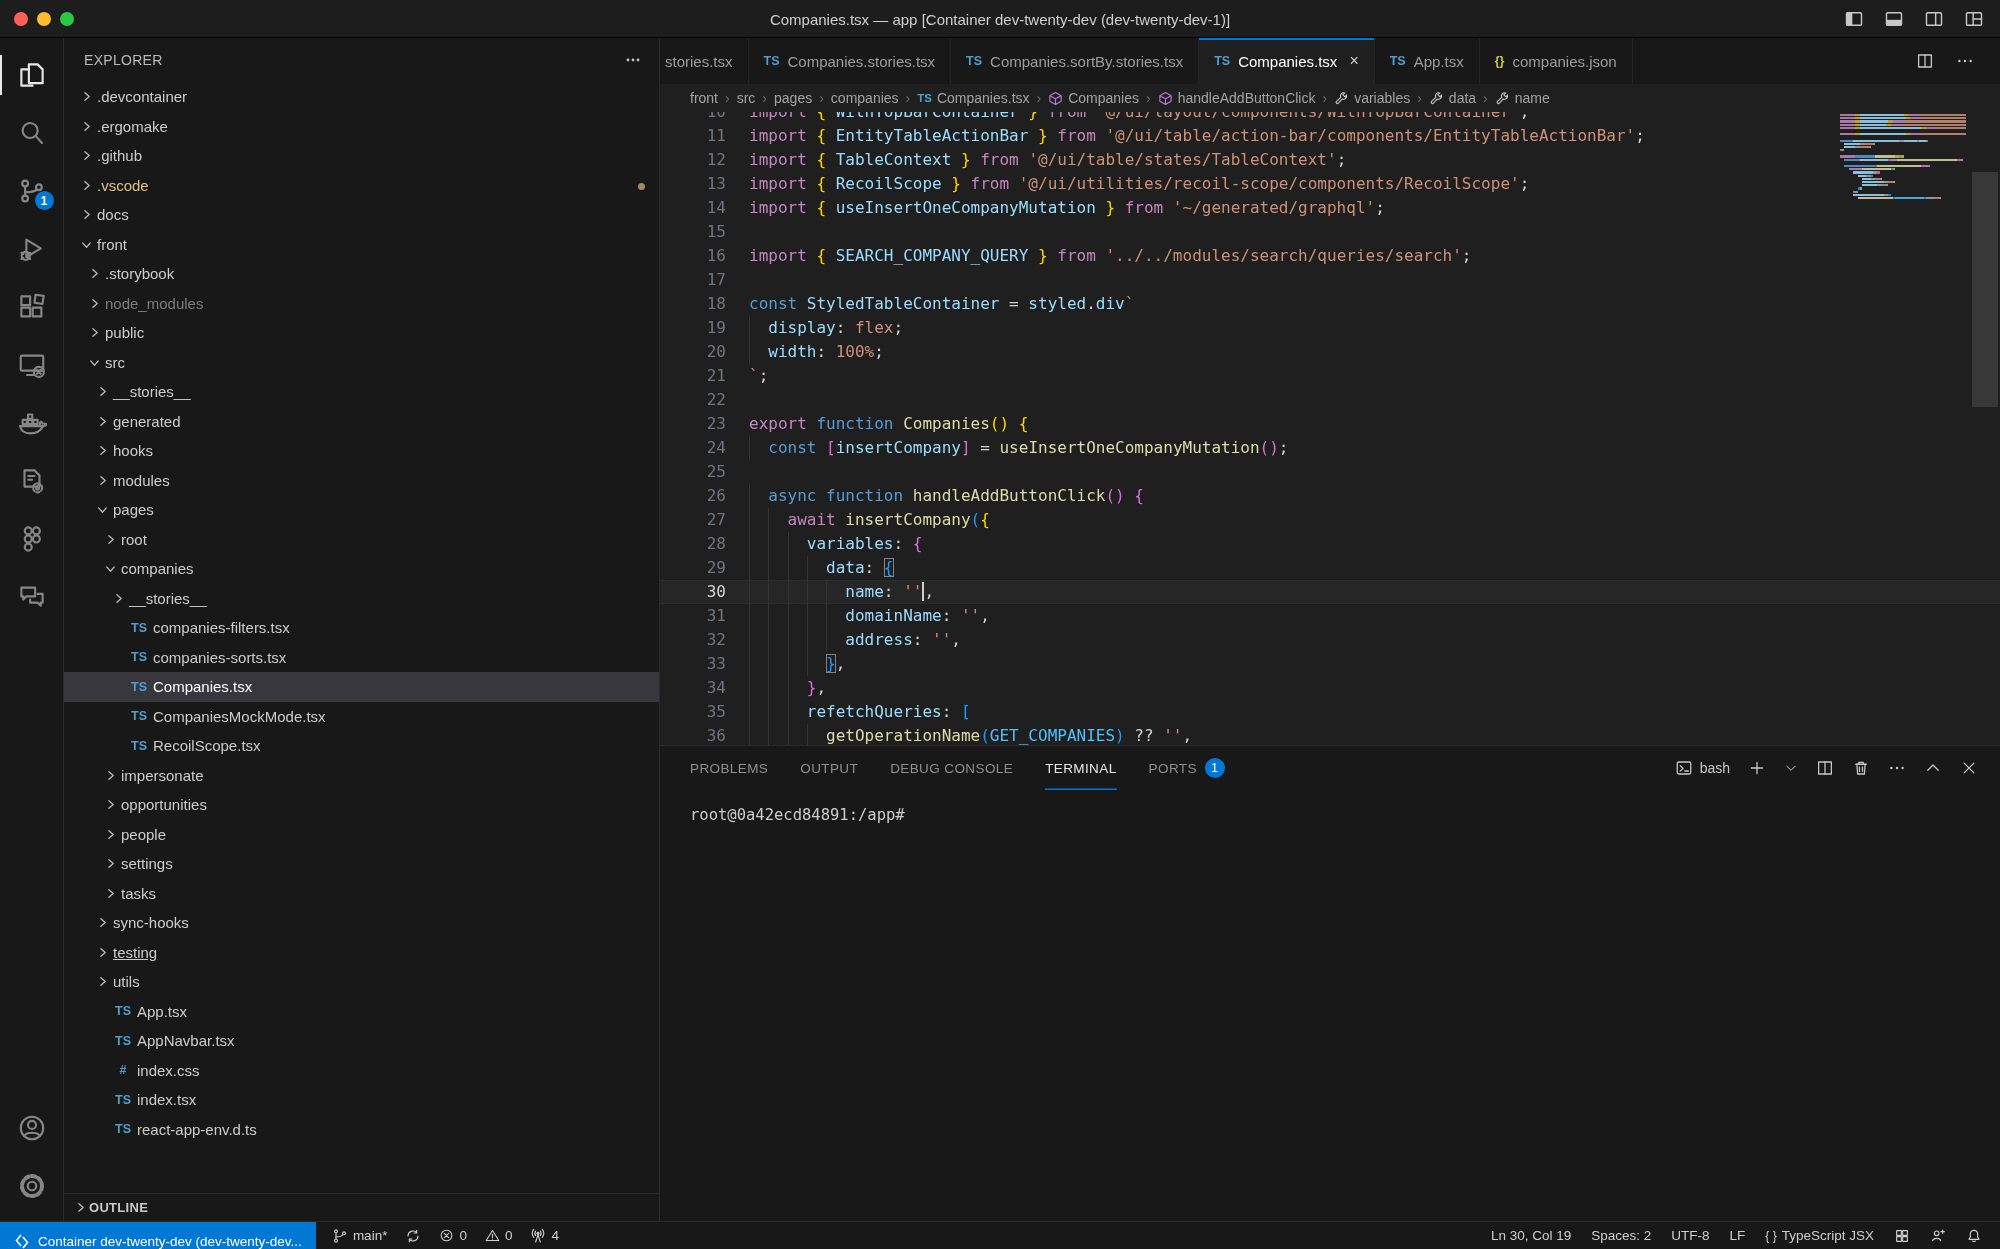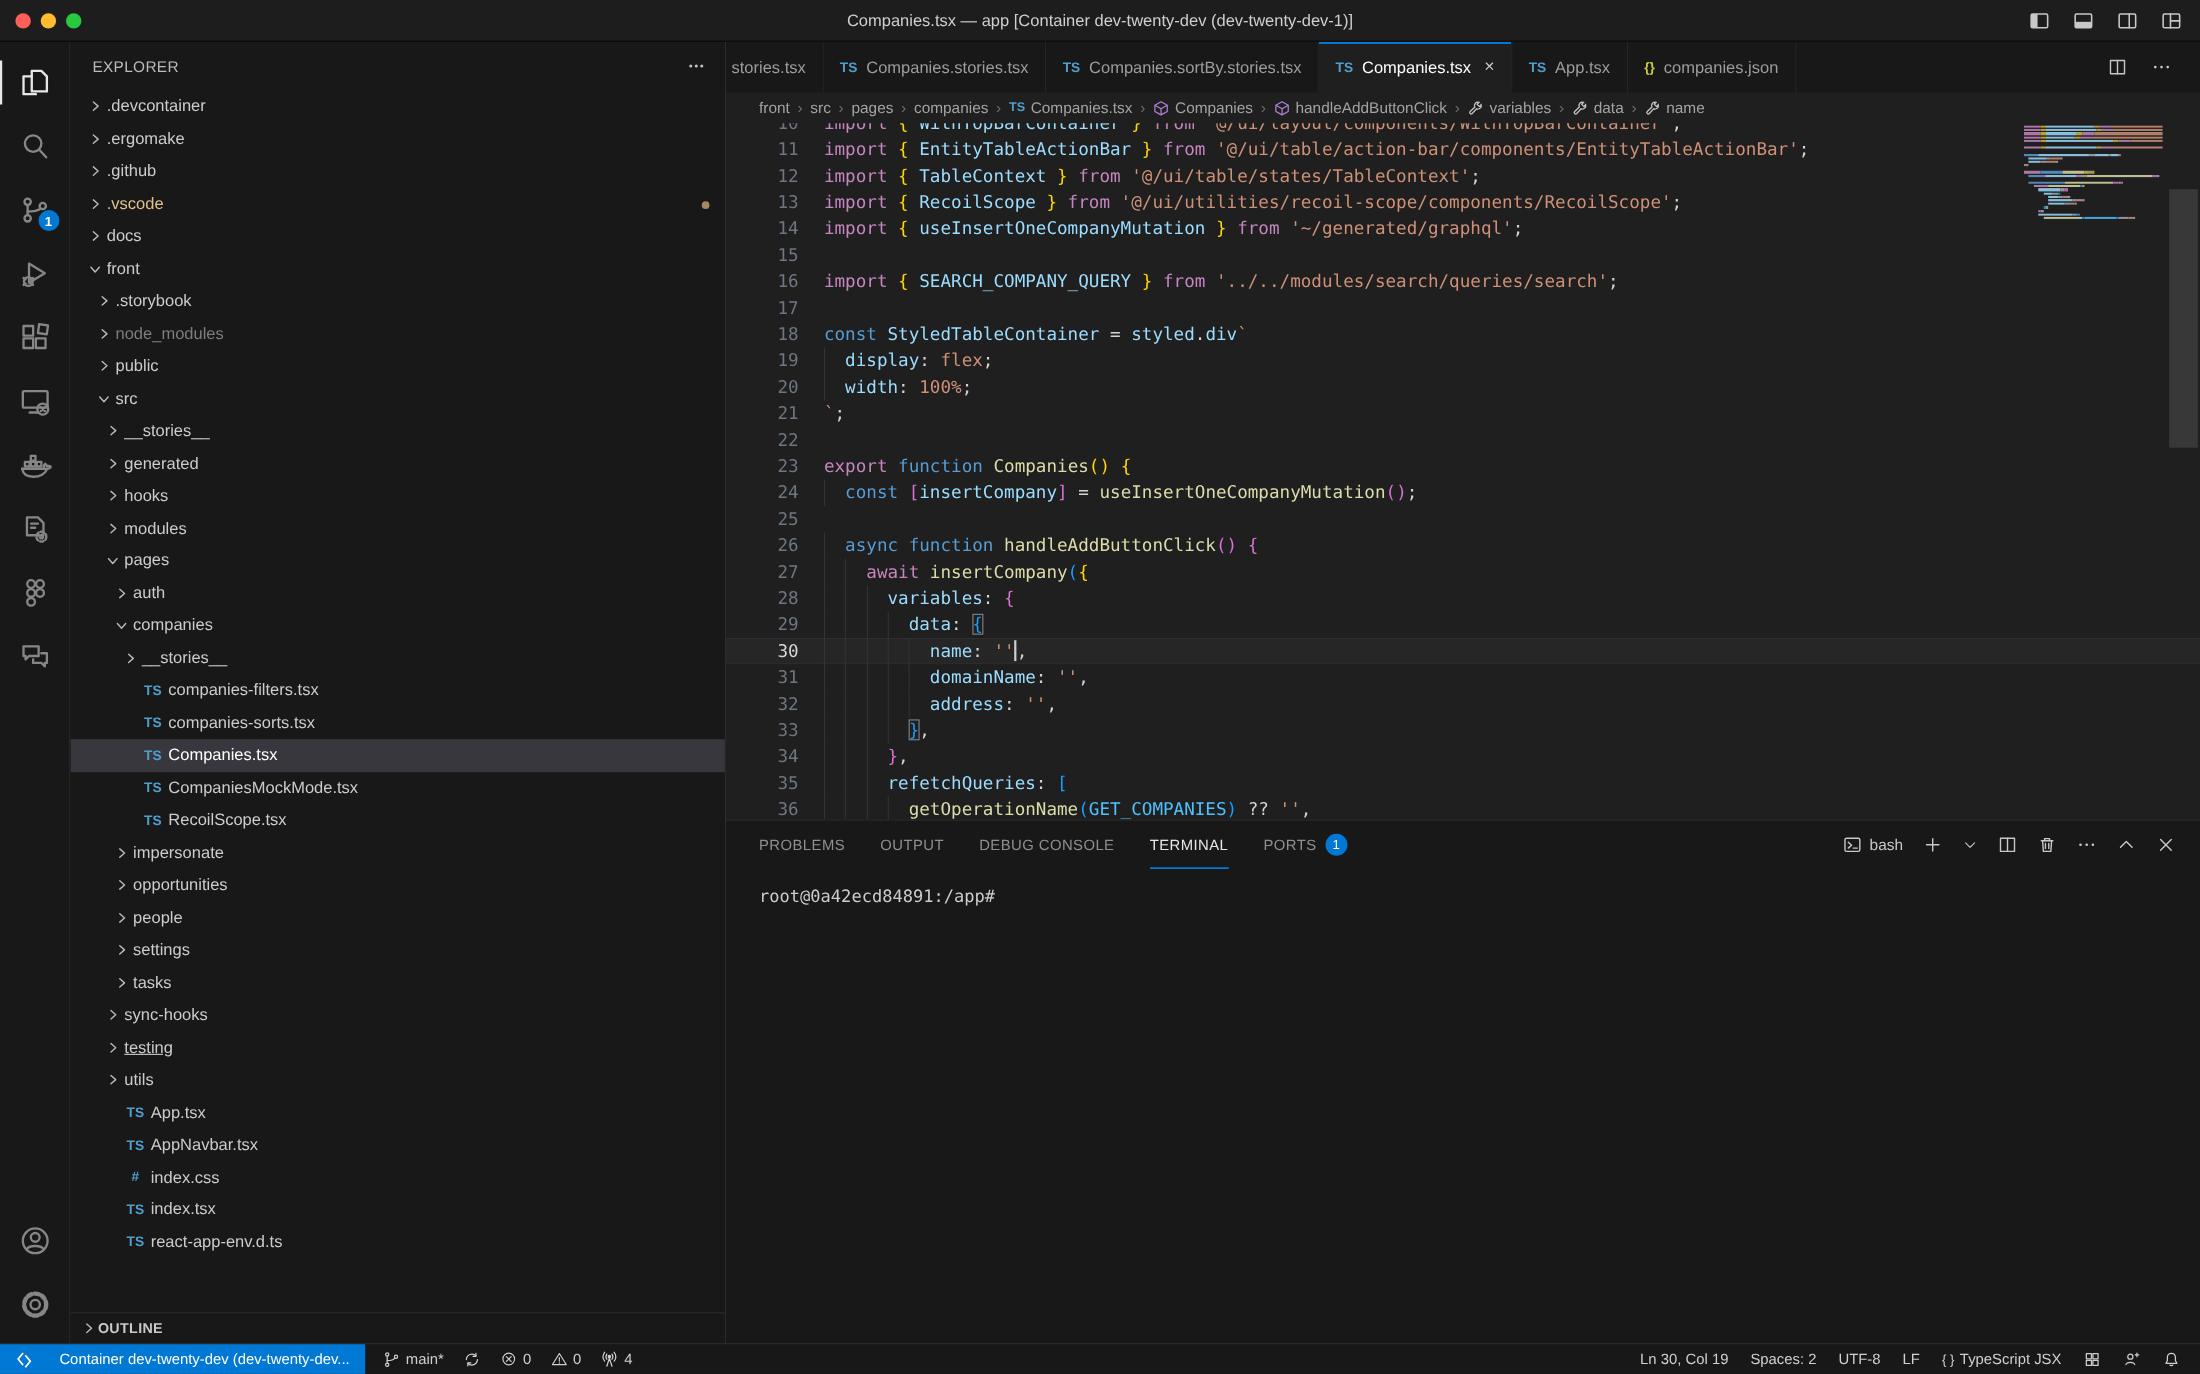--- a/index.html
+++ b/index.html
@@ -90,21 +90,21 @@
   .panel{position:absolute;left:0;right:0;top:707px;height:476px;background:var(--bg-dark);border-top:1px solid var(--border)}
   .panel-tabs{display:flex;align-items:center;height:44px;padding-left:30px;gap:32px}
   .ptab{display:flex;align-items:center;gap:8px;font-size:13.5px;letter-spacing:.4px;color:#8f8f8f;height:44px;cursor:pointer}
   .ptab.active{color:#e7e7e7;box-shadow:inset 0 -1.5px 0 var(--accent)}
   .pbadge{min-width:20px;height:20px;border-radius:10px;background:var(--accent);color:#fff;font-size:12px;display:flex;align-items:center;justify-content:center}
   .panel-actions{position:absolute;right:22px;top:0;height:44px;display:flex;align-items:center;gap:18px;color:#c8c8c8;font-size:14px}
   .term-body{padding:16px 0 0 30px;font-family:"DejaVu Sans Mono",monospace;font-size:15.5px;color:#cccccc}
 
   
   .statusbar{position:absolute;left:0;right:0;bottom:0;height:28px;background:var(--bg-dark);border-top:1px solid var(--border);display:flex;align-items:center;font-size:13.5px;color:#cfcfcf}
-  .st-remote{height:100%;background:var(--accent);color:#fff;display:flex;align-items:center;gap:24px;padding:0 14px;cursor:pointer}
+  .st-remote{height:100%;background:var(--accent);color:#fff;display:flex;align-items:flex-end;gap:8px;padding:0 14px;cursor:pointer}
   .st-left{display:flex;align-items:center;gap:6px;margin-left:10px}
   .st-item{display:flex;align-items:center;gap:5px;padding:0 6px;height:100%;cursor:pointer}
   .st-right{margin-left:auto;display:flex;align-items:center;gap:8px;padding-right:12px}
   .ic{display:inline-flex;align-items:center;justify-content:center}
   svg{display:block}
 </style>
 </head>
 <body>
 
 <div id="app">
@@ -377,21 +377,21 @@
               </svg>
             </span>
             <span class="lbl">pages</span>
           </div>
           <div class="trow" style="padding-left: 38px;">
             <span class="chev">
               <svg width="13" height="13" viewBox="0 0 24 24" fill="none" stroke="currentColor" stroke-width="2.4" stroke-linecap="round" stroke-linejoin="round">
                 <path d="M9 5l8 7-8 7"></path>
               </svg>
             </span>
-            <span class="lbl">auth</span>
+            <span class="lbl">root</span>
           </div>
           <div class="trow" style="padding-left: 38px;">
             <span class="chev">
               <svg width="13" height="13" viewBox="0 0 24 24" fill="none" stroke="currentColor" stroke-width="2.4" stroke-linecap="round" stroke-linejoin="round">
                 <path d="M5 9l7 8 7-8"></path>
               </svg>
             </span>
             <span class="lbl">companies</span>
           </div>
           <div class="trow" style="padding-left: 46px;">

